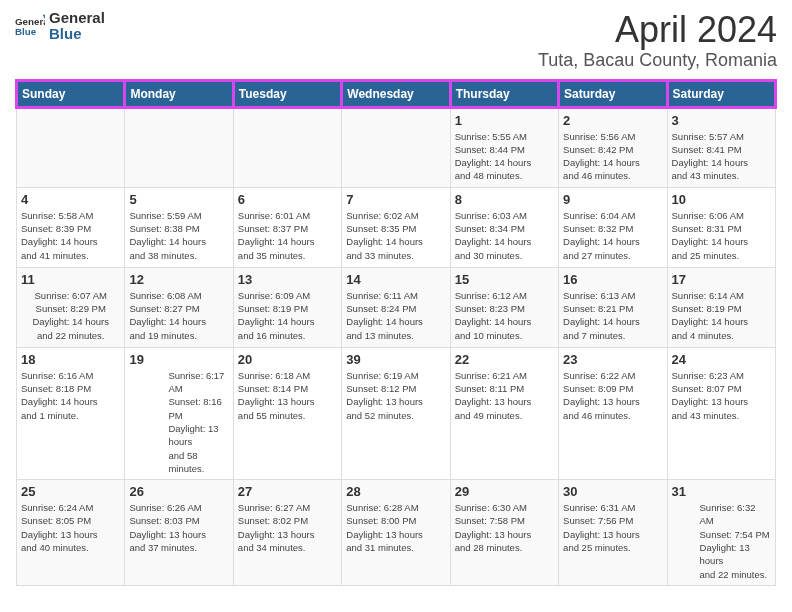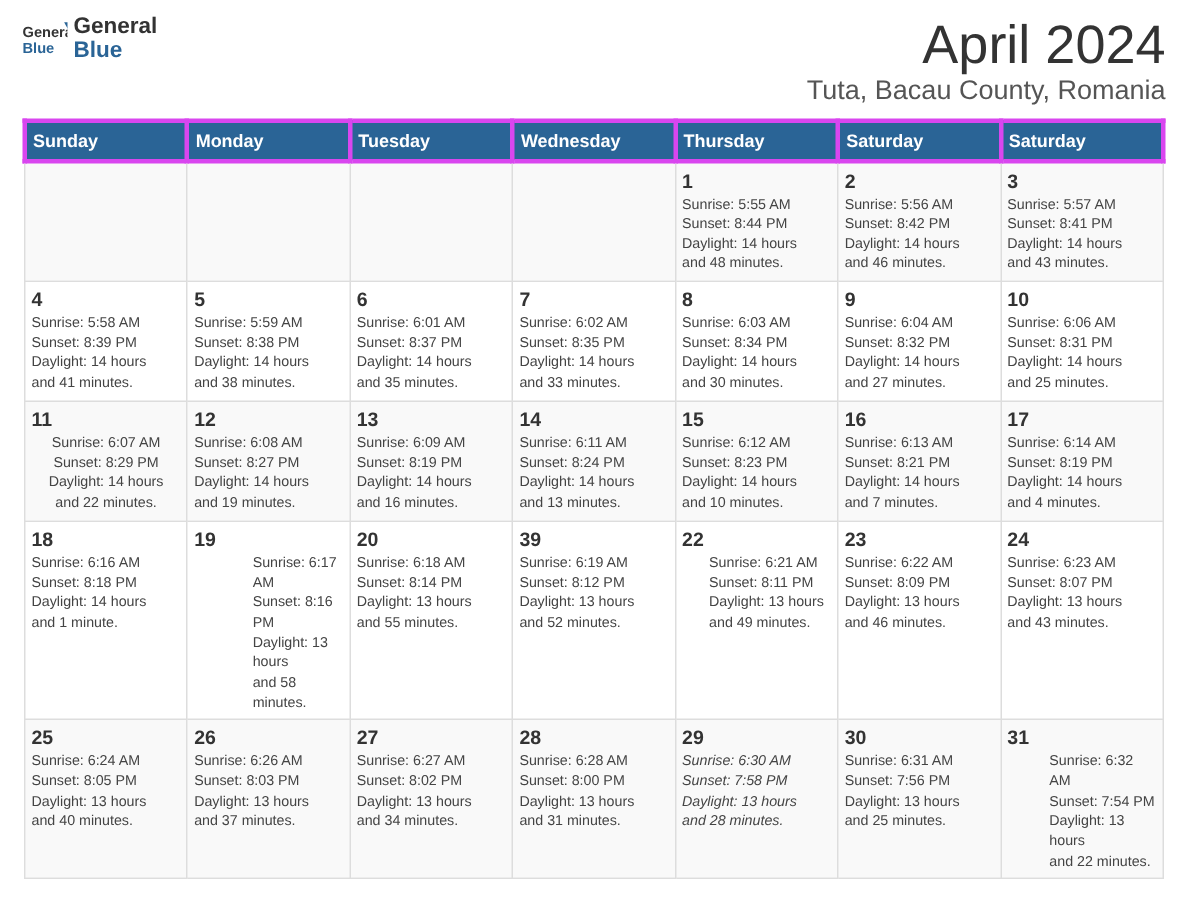--- a/index.html
+++ b/index.html
@@ -272,21 +272,21 @@
         </td>
         <td>
           <span class="day-number">39</span>
           <div class="cell-info" style="white-space: pre-line;">Sunrise: 6:19 AM
 Sunset: 8:12 PM
 Daylight: 13 hours
 and 52 minutes.</div>
         </td>
         <td>
           <span class="day-number">22</span>
-          <div class="cell-info" style="white-space: pre-line; margin-left: 18px;">Sunrise: 6:21 AM
+          <div class="cell-info" style="white-space: pre-line;">Sunrise: 6:21 AM
 Sunset: 8:11 PM
 Daylight: 13 hours
 and 49 minutes.</div>
         </td>
         <td>
           <span class="day-number">23</span>
           <div class="cell-info" style="white-space: pre-line;">Sunrise: 6:22 AM
 Sunset: 8:09 PM
 Daylight: 13 hours
 and 46 minutes.</div>
@@ -323,21 +323,21 @@
         </td>
         <td>
           <span class="day-number">28</span>
           <div class="cell-info" style="white-space: pre-line;">Sunrise: 6:28 AM
 Sunset: 8:00 PM
 Daylight: 13 hours
 and 31 minutes.</div>
         </td>
         <td>
           <span class="day-number">29</span>
-          <div class="cell-info" style="white-space: pre-line; font-style: italic;">Sunrise: 6:30 AM
+          <div class="cell-info" style="white-space: pre-line;">Sunrise: 6:30 AM
 Sunset: 7:58 PM
 Daylight: 13 hours
 and 28 minutes.</div>
         </td>
         <td>
           <span class="day-number">30</span>
           <div class="cell-info" style="white-space: pre-line;">Sunrise: 6:31 AM
 Sunset: 7:56 PM
 Daylight: 13 hours
 and 25 minutes.</div>

